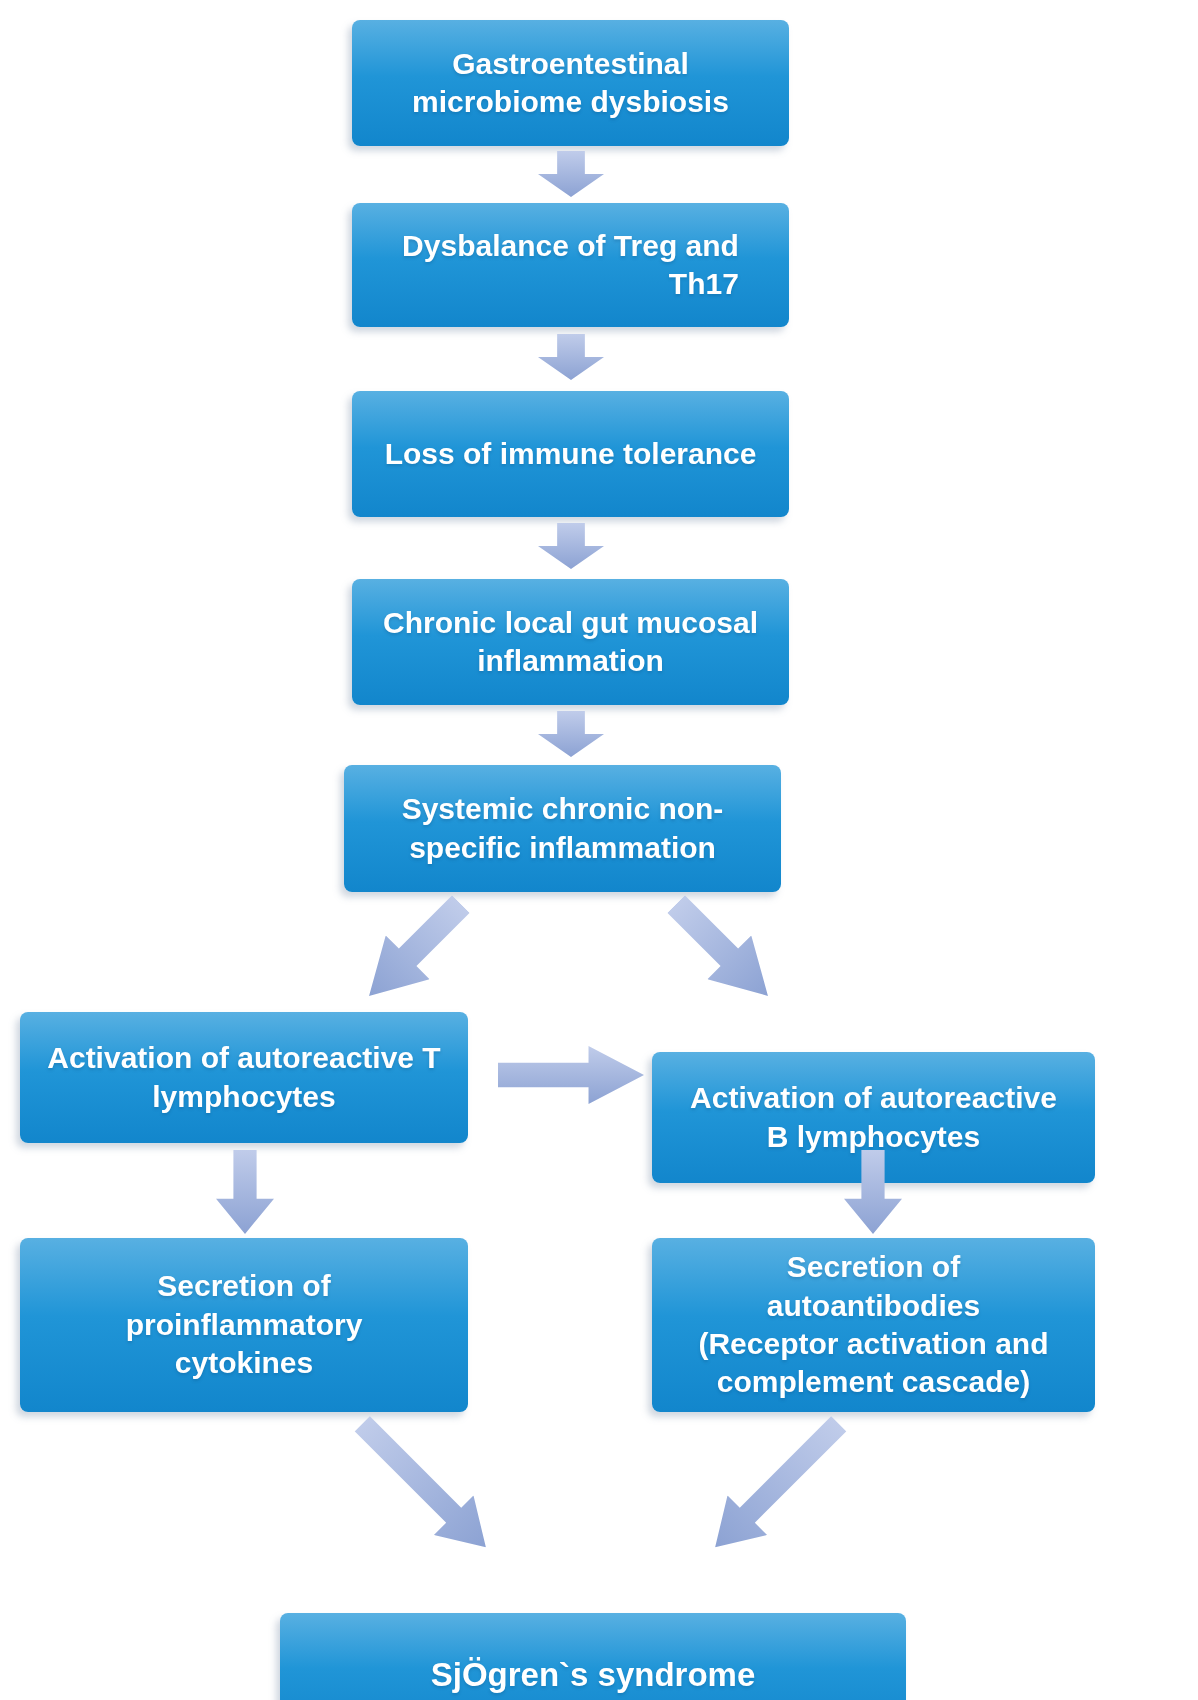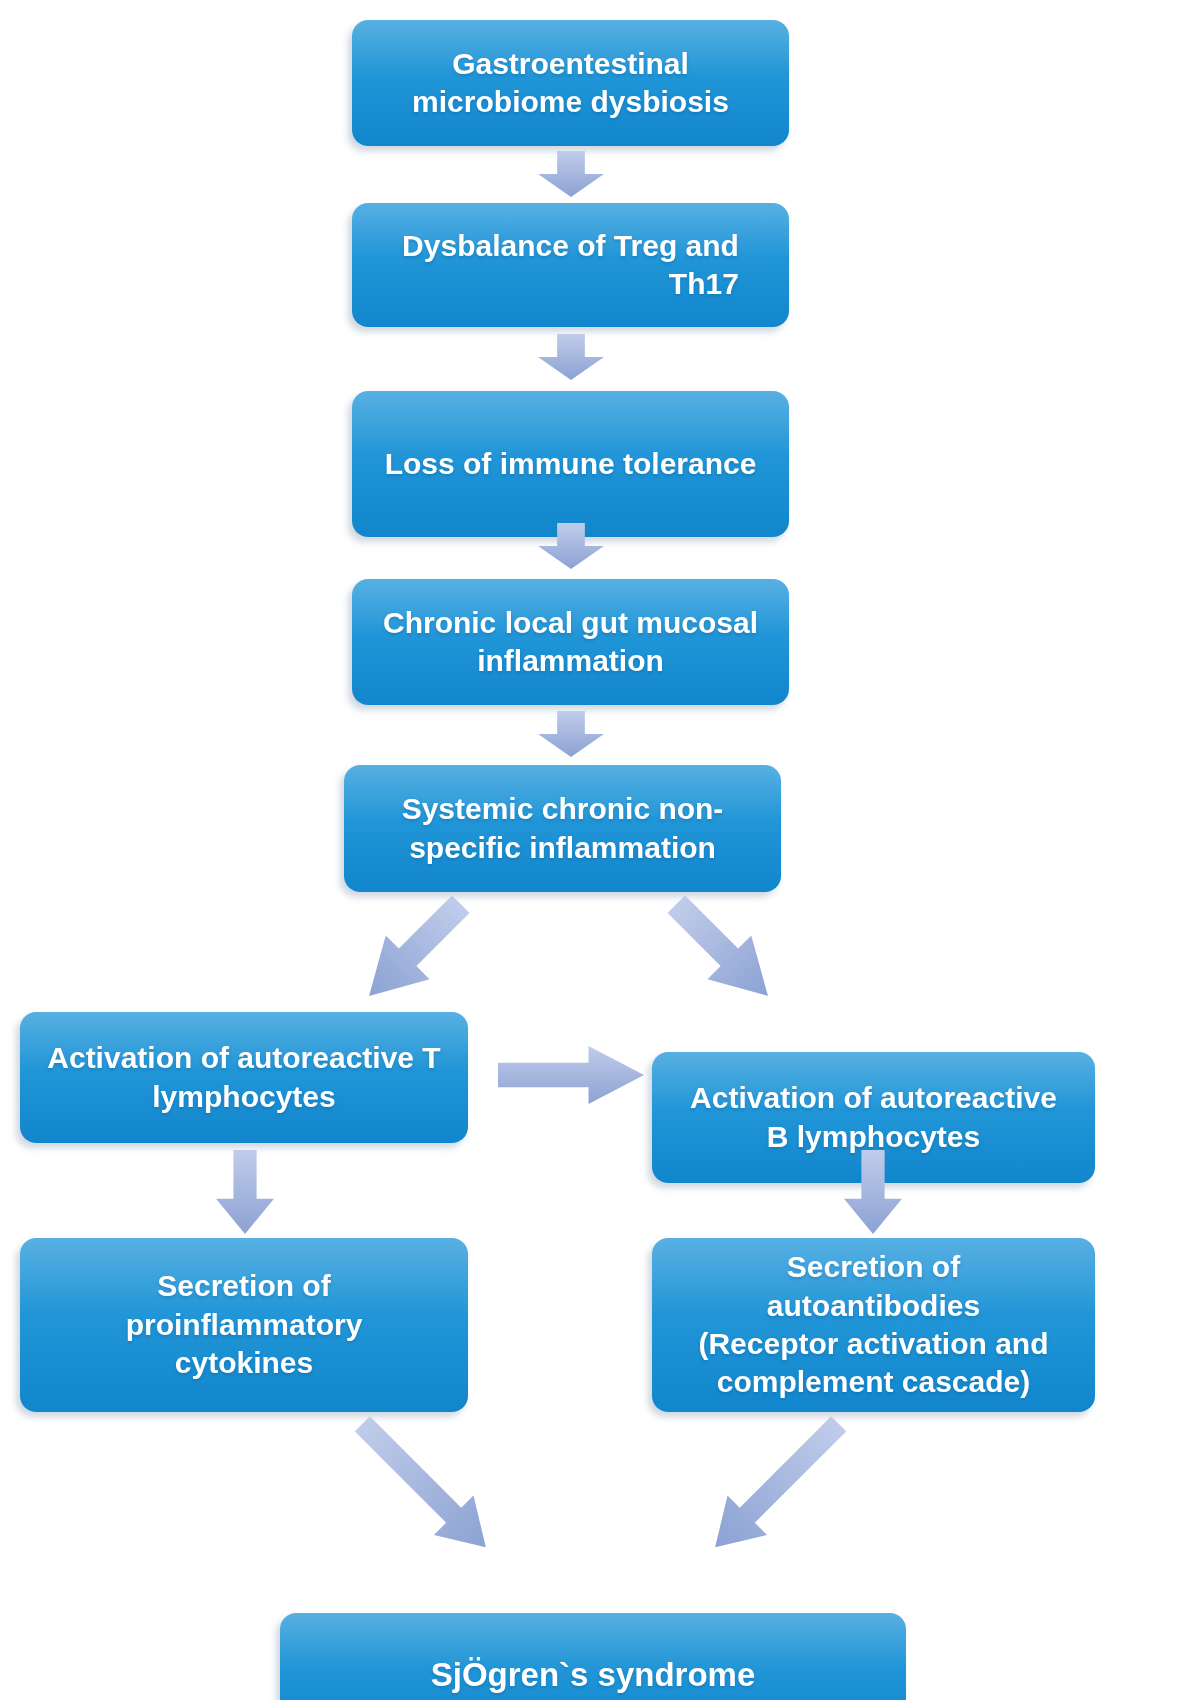--- a/index.html
+++ b/index.html
@@ -12,21 +12,21 @@
   }
   .node{
     position:absolute;
     display:flex;align-items:center;justify-content:center;
     text-align:center;
     color:var(--text,#ffffff);
     font-weight:bold;
     font-size:30px;
     line-height:1.28;
     white-space:pre-line;
-    border-radius:16px;
+    border-radius:8px;
     background:linear-gradient(180deg,
       var(--box-gradient-top,#58B0E2) 0%,
       var(--box-gradient-mid,#2095D7) 45%,
       var(--box-gradient-bottom,#1286CC) 100%);
     box-shadow:-4px 5px 7px rgba(120,140,165,0.35);
     text-shadow:0 2px 3px rgba(10,70,120,0.25);
     padding:6px 14px;
     box-sizing:border-box;
   }
   .arrow{
@@ -60,21 +60,21 @@
   <div class="node" style="left:352px;top:20px;width:437px;height:126px;">Gastroentestinal
 microbiome dysbiosis</div>
 
   <div class="arrow arrow-down" style="left:538px;top:151px;width:66px;height:46px;"></div>
 
   <div class="node" style="left:352px;top:203px;width:437px;height:124px;text-align:right;">Dysbalance of Treg and
 Th17</div>
 
   <div class="arrow arrow-down" style="left:538px;top:334px;width:66px;height:46px;"></div>
 
-  <div class="node" style="left:352px;top:391px;width:437px;height:146px;">Loss of immune tolerance</div>
+  <div class="node" style="left:352px;top:391px;width:437px;height:126px;">Loss of immune tolerance</div>
 
   <div class="arrow arrow-down" style="left:538px;top:523px;width:66px;height:46px;"></div>
 
   <div class="node" style="left:352px;top:579px;width:437px;height:126px;">Chronic local gut mucosal
 inflammation</div>
 
   <div class="arrow arrow-down" style="left:538px;top:711px;width:66px;height:46px;"></div>
 
   <div class="node" style="left:344px;top:765px;width:437px;height:127px;">Systemic chronic non-
 specific inflammation</div>

